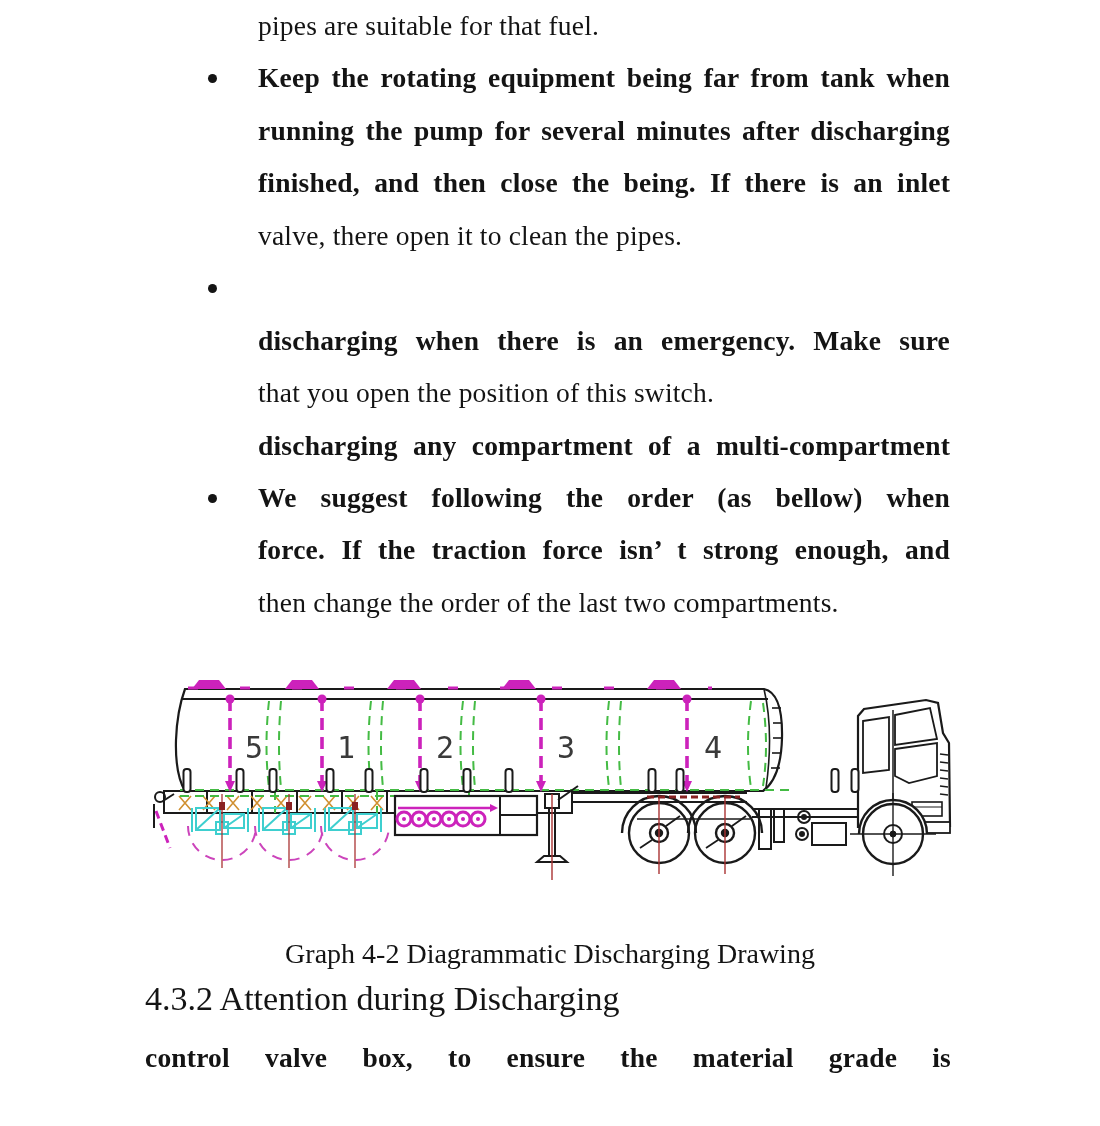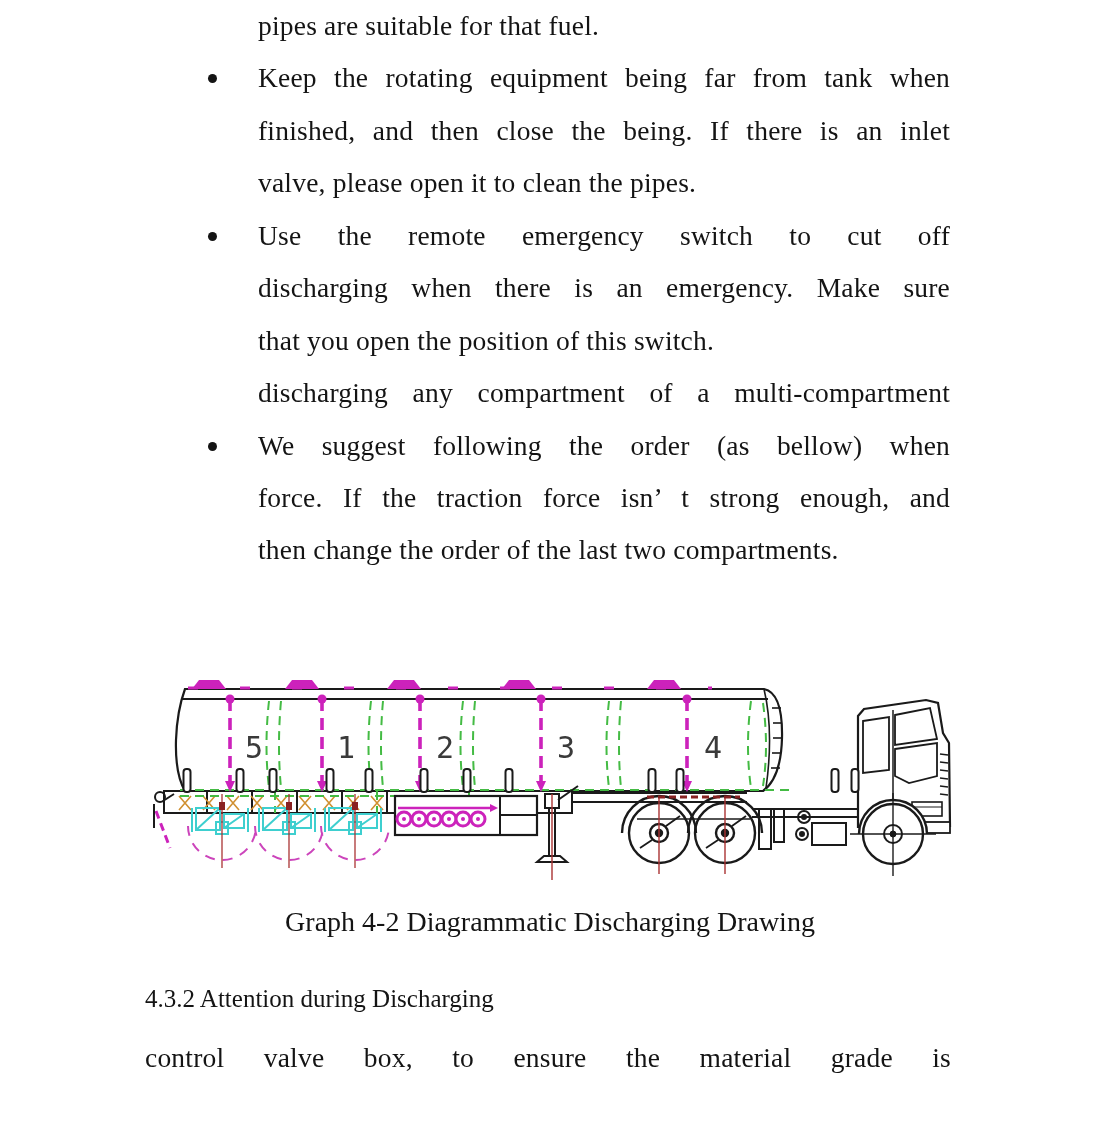--- a/index.html
+++ b/index.html
@@ -8,57 +8,57 @@
     position:relative; width:1071px; height:1126px; background:#fff;
     font-family:"Liberation Serif","DejaVu Serif",serif; color:#141414;
     overflow:hidden;
     border-radius:29px;
   }
   .toptext { position:absolute; top:0; left:258px; width:692px; }
   .line {
     position:relative; height:52.45px; line-height:52.45px;
     font-size:27.5px; letter-spacing:0.2px;
   }
-  .jline { text-align:justify; text-align-last:justify; }
+  .jline { text-align:justify; text-align-last:justify;font-weight:bold; }
   .bullet {
     position:absolute; left:-50px; top:22px; width:9px; height:9px;
     border-radius:50%; background:#141414;
   }
   .figure { position:absolute; top:676px; left:152px; width:816px; height:208px; }
   .caption {
-    position:absolute; top:902px; left:0; width:1100px; height:40px;
+    position:absolute; top:934px; left:0; width:1100px; height:40px;
     line-height:40px; text-align:center; font-size:28px;
   }
   .heading {
     position:absolute; top:978px; left:145px; width:806px; height:42px;
-    line-height:42px; font-size:25px;
+    line-height:42px; font-size:34px;
   }
   .numbered { position:absolute; top:1032px; left:145px; width:806px; }
   .numbered .first { padding-left:70px; }
   .num { display:inline-block; margin-right:30px; }
   svg text { font-family:"DejaVu Sans Mono",monospace; }
 </style>
 </head>
 <body>
 
 <div class="page">
 
   <div class="toptext">
     <div class="line">pipes are suitable for that fuel.</div>
 
     <div class="line jline">
       <span class="bullet"></span>
       <span>Keep the rotating equipment being far from tank when</span>
     </div>
+    <div class="line jline">running the pump for several minutes after discharging</div>
     <div class="line jline">finished, and then close the being. If there is an inlet</div>
-    <div class="line">valve, please open it to clean the pipes.</div>
+    <div class="line">valve, there open it to clean the pipes.</div>
 
     <div class="line jline">
       <span class="bullet"></span>
-      <span>Use the remote emergency switch to cut off</span>
     </div>
     <div class="line jline">discharging when there is an emergency. Make sure</div>
     <div class="line">that you open the position of this switch.</div>
 
     <div class="line jline">discharging any compartment of a multi-compartment</div>
     <div class="line jline">
       <span class="bullet"></span>
       <span>We suggest following the order (as bellow) when</span>
     </div>
     <div class="line jline">force. If the traction force isn’ t strong enough, and</div>

